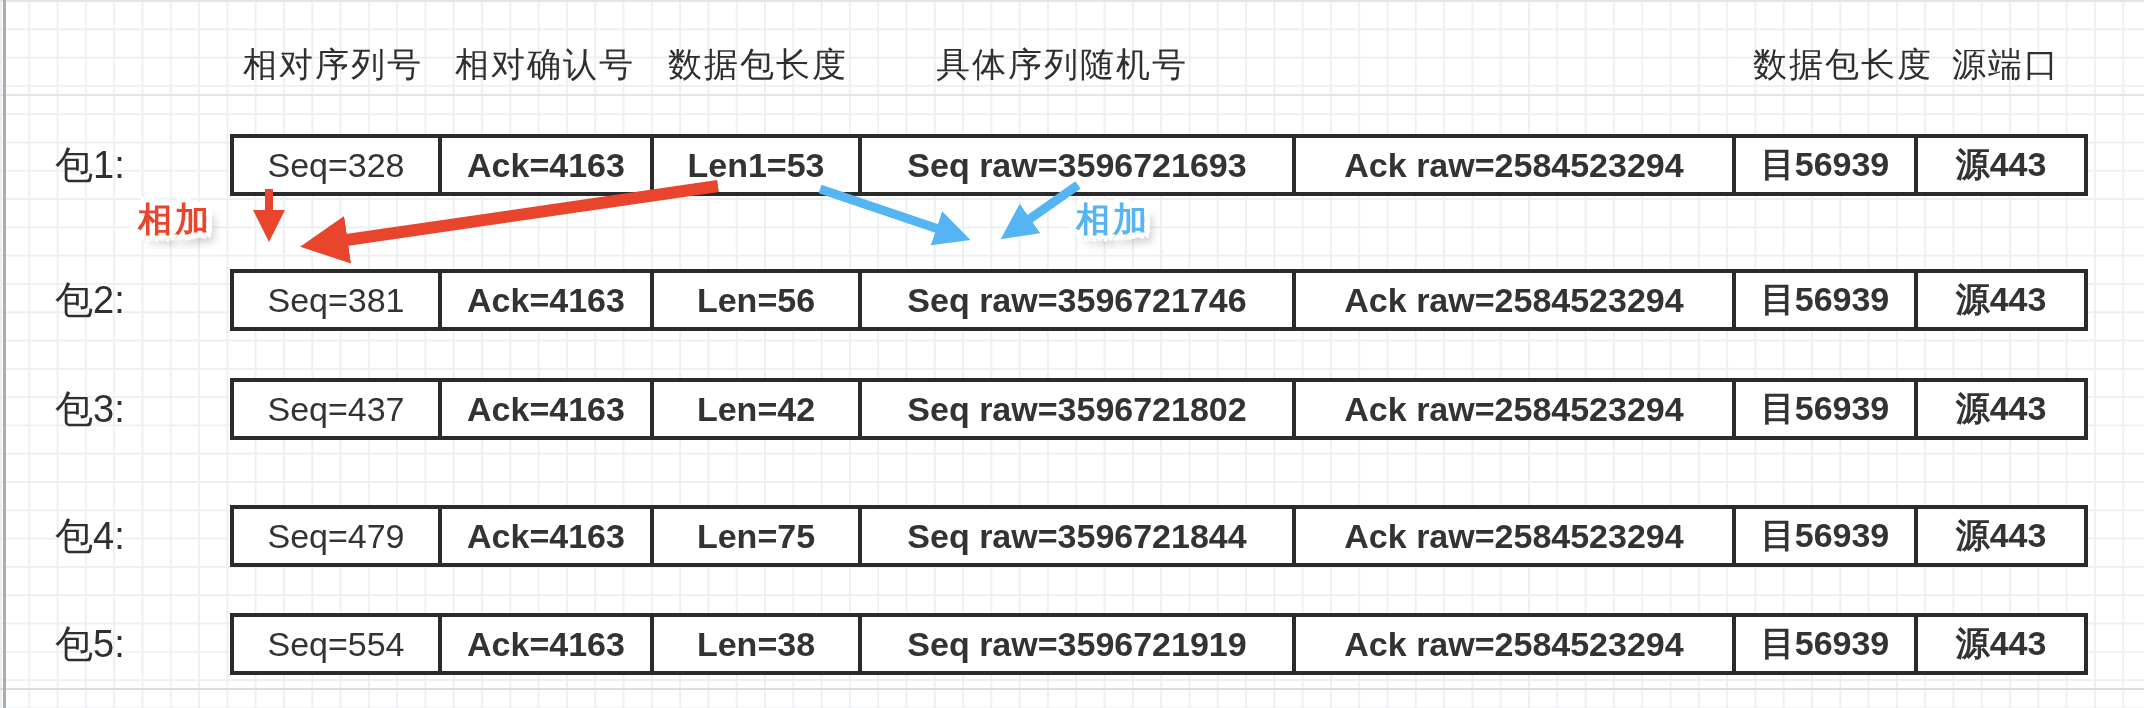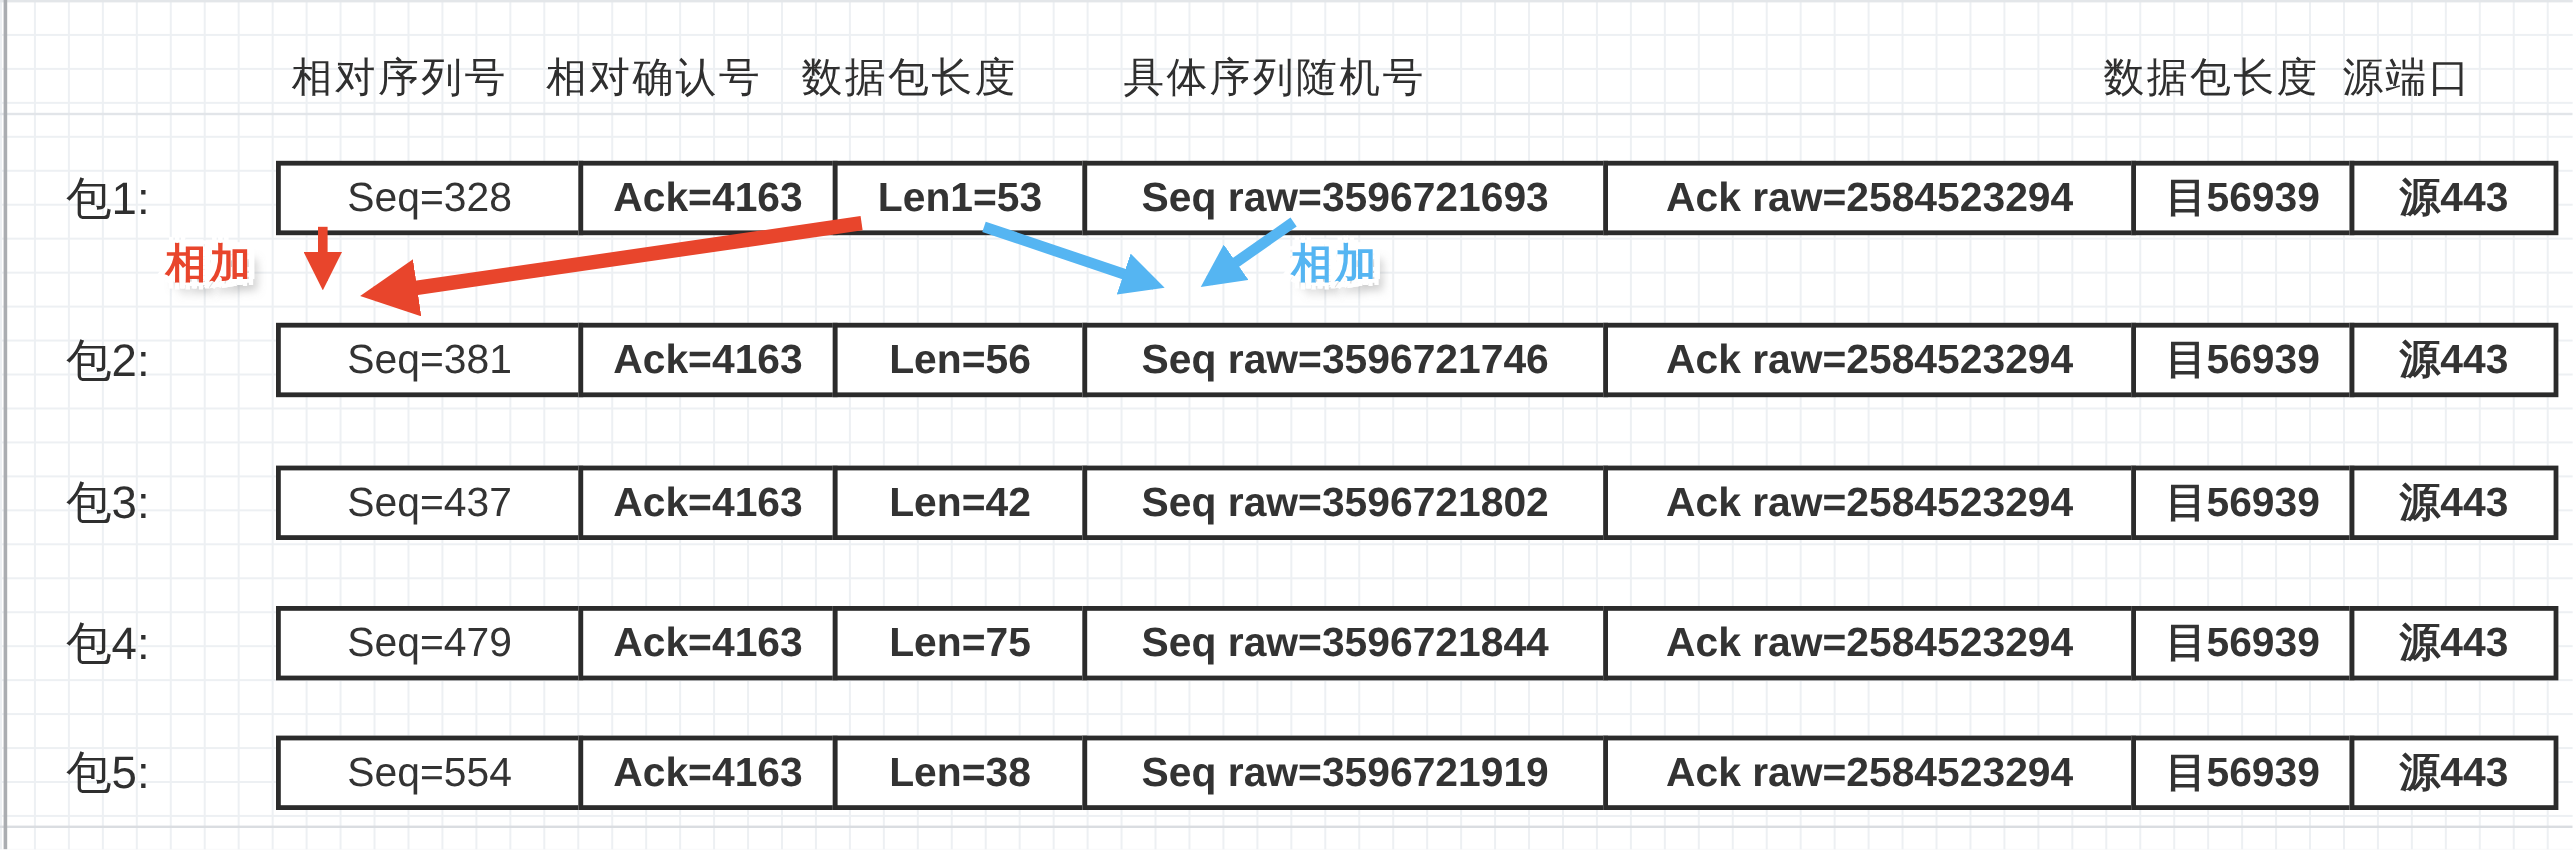--- a/index.html
+++ b/index.html
@@ -40,21 +40,21 @@
   .cell{
     box-sizing:border-box;
     height:62px;
     border:4px solid var(--border);
     background:#fff;
     display:flex;align-items:center;justify-content:center;
     font-size:34px;color:var(--ink);
     white-space:nowrap;
   }
   .cell + .cell{margin-left:-4px;font-weight:bold;}
-  .c0{width:256px}.c1{width:216px}.c2{width:212px}
+  .c0{width:212px}.c1{width:216px}.c2{width:212px}
   .c3{width:438px}.c4{width:444px}.c5{width:186px}.c6{width:174px}
   .add-label{
     position:absolute;top:197px;
     font-size:34px;font-weight:700;letter-spacing:3px;white-space:nowrap;
     text-shadow:
       -5px -5px 0 #fff, 5px -5px 0 #fff, -5px 5px 0 #fff, 5px 5px 0 #fff,
       -6px 0 0 #fff, 6px 0 0 #fff, 0 -6px 0 #fff, 0 6px 0 #fff,
       7px 9px 8px rgba(110,110,110,.55);
   }
   .add-red{left:138px;color:var(--arrow-red);}
@@ -101,21 +101,21 @@
       <div class="cell c0">Seq=381</div>
       <div class="cell c1">Ack=4163</div>
       <div class="cell c2">Len=56</div>
       <div class="cell c3">Seq raw=3596721746</div>
       <div class="cell c4">Ack raw=2584523294</div>
       <div class="cell c5">目56939</div>
       <div class="cell c6">源443</div>
     </div>
   </div>
 
-  <div class="pkt-row" style="top:374px">
+  <div class="pkt-row" style="top:364px">
     <div class="pkt-label">包3:</div>
     <div class="cells">
       <div class="cell c0">Seq=437</div>
       <div class="cell c1">Ack=4163</div>
       <div class="cell c2">Len=42</div>
       <div class="cell c3">Seq raw=3596721802</div>
       <div class="cell c4">Ack raw=2584523294</div>
       <div class="cell c5">目56939</div>
       <div class="cell c6">源443</div>
     </div>

